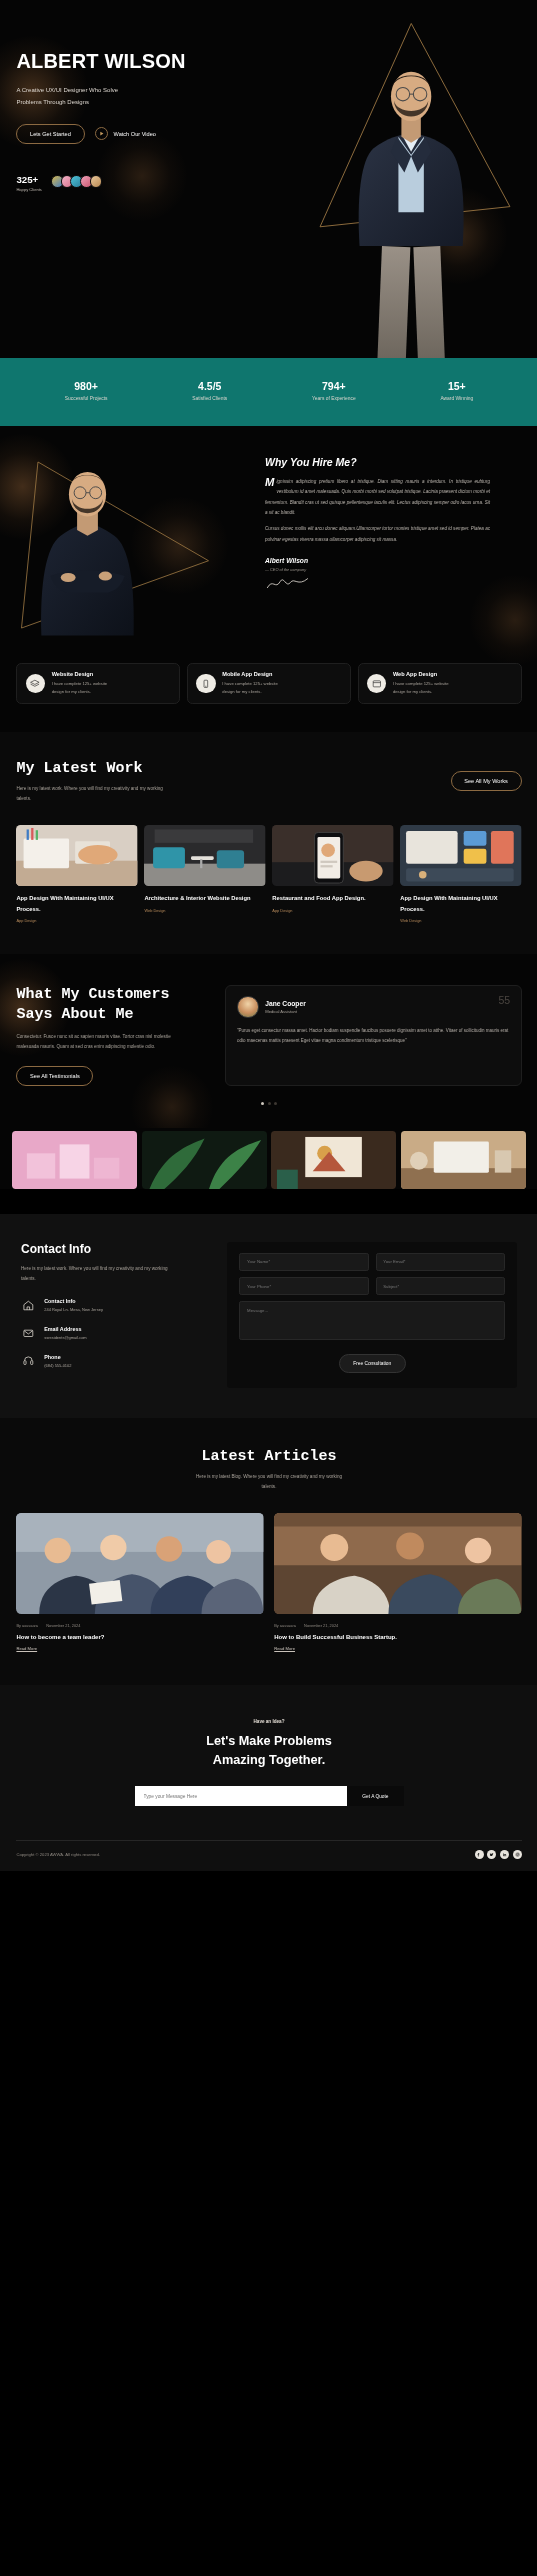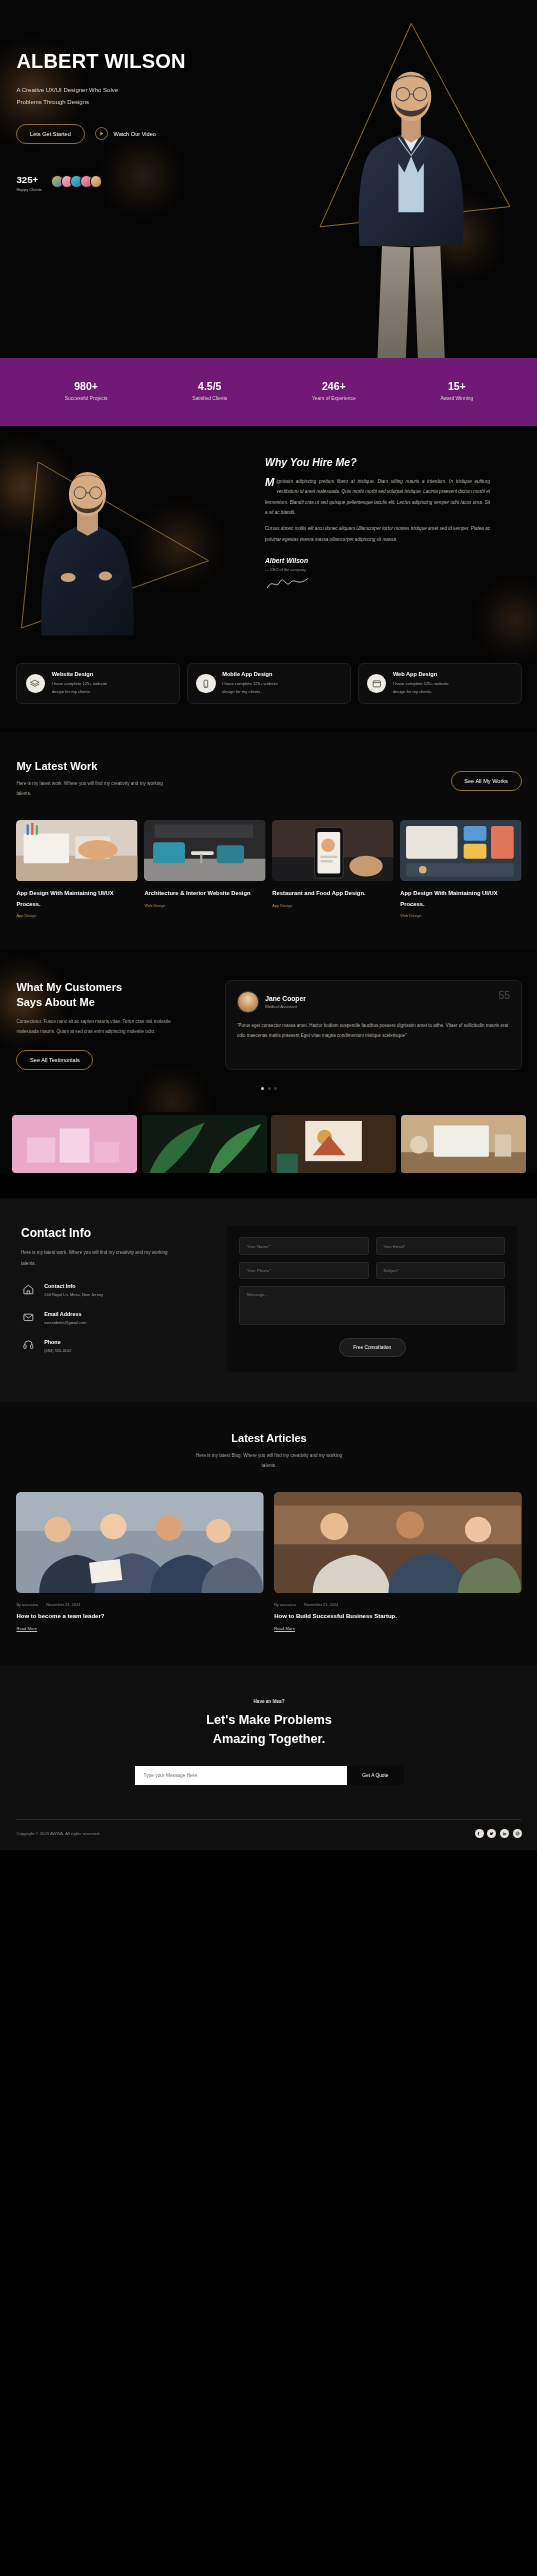--- a/index.html
+++ b/index.html
@@ -71,21 +71,21 @@
   .clients-lbl { font-size: 4.1px; color: #bdb6ae; margin-top: 2.2px; }
   .avatars { display: flex; margin-top: 1.5px; }
   .av {
     width: 12.7px; height: 12.7px; border-radius: 50%; border: 1px solid #111;
     margin-left: -3px;
   }
   .av:first-child { margin-left: 0; }
 
   
   .stats {
-    background: #701a75; display: flex; justify-content: space-around;
+    background: #0f766e; display: flex; justify-content: space-around;
     padding: 22.4px 22.4px 25.4px;
   }
   .stat { text-align: center; }
   .stat-num { font-size: 10.5px; font-weight: 700; }
   .stat-lbl { font-size: 4.9px; color: #ddd6ce; margin-top: 3.7px; }
 
   
   .why { position: relative; background: #050505; padding: 30px 0 28px; overflow: hidden; }
   .why-grid { display: flex; position: relative; z-index: 4; font-style: italic; }
   .why-left { width: 265px; position: relative; height: 187px; }
@@ -117,21 +117,21 @@
   .svc-ic {
     width: 19.4px; height: 19.4px; border-radius: 50%; background: #efece5;
     display: flex; align-items: center; justify-content: center; flex: 0 0 19.4px;
   }
   .svc-t { font-size: 5.6px; font-weight: 700; }
   .svc-d { font-size: 4.2px; color: #a8a29a; line-height: 1.9; margin-top: 2.2px; }
 
   
   .work { background: #0a0a0a; padding: 28px 16.4px 31px; }
   .work-head { display: flex; align-items: flex-start; }
-  .sec-title { font-size: 11px; font-weight: 700; }
+  .sec-title { font-size: 15px; font-weight: 700; font-family: Liberation Mono, monospace; }
   .sec-sub { font-size: 4.6px; color: #a8a29a; line-height: 2.2; margin-top: 6.7px; max-width: 149px; }
   .work-head .btn-pill { margin-left: auto; margin-top: 10.5px; }
   .work-grid { display: flex; gap: 6.7px; margin-top: 21px; }
   .wcard { flex: 1; }
   .wthumb { width: 100%; height: 61px; border-radius: 4.5px; overflow: hidden; }
   .wthumb svg { display: block; }
   .wtitle { font-size: 5.8px; font-weight: 600; line-height: 1.75; margin-top: 7.5px; }
   .wtag { font-size: 3.9px; color: #b5895a; margin-top: 4.5px; }
 
   
@@ -311,21 +311,21 @@
   <div class="stats">
     <div class="stat">
       <div class="stat-num">980+</div>
       <div class="stat-lbl">Successful Projects</div>
     </div>
     <div class="stat">
       <div class="stat-num">4.5/5</div>
       <div class="stat-lbl">Satisfied Clients</div>
     </div>
     <div class="stat">
-      <div class="stat-num">246+</div>
+      <div class="stat-num">794+</div>
       <div class="stat-lbl">Years of Experience</div>
     </div>
     <div class="stat">
       <div class="stat-num">15+</div>
       <div class="stat-lbl">Award Winning</div>
     </div>
   </div>
 
   <div class="why">
     <div class="glow" style="width:105px;height:105px;left:-30px;top:7.5px;"></div>

